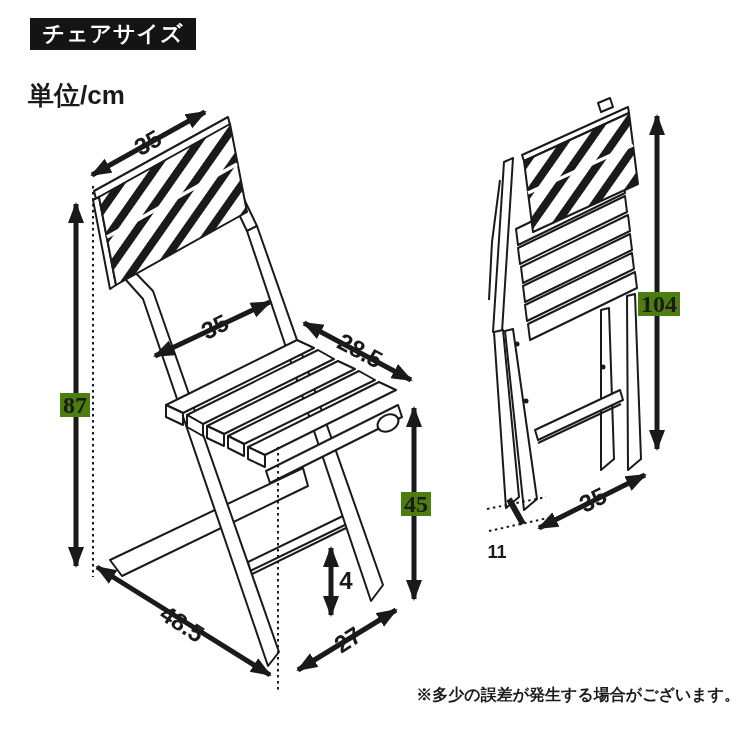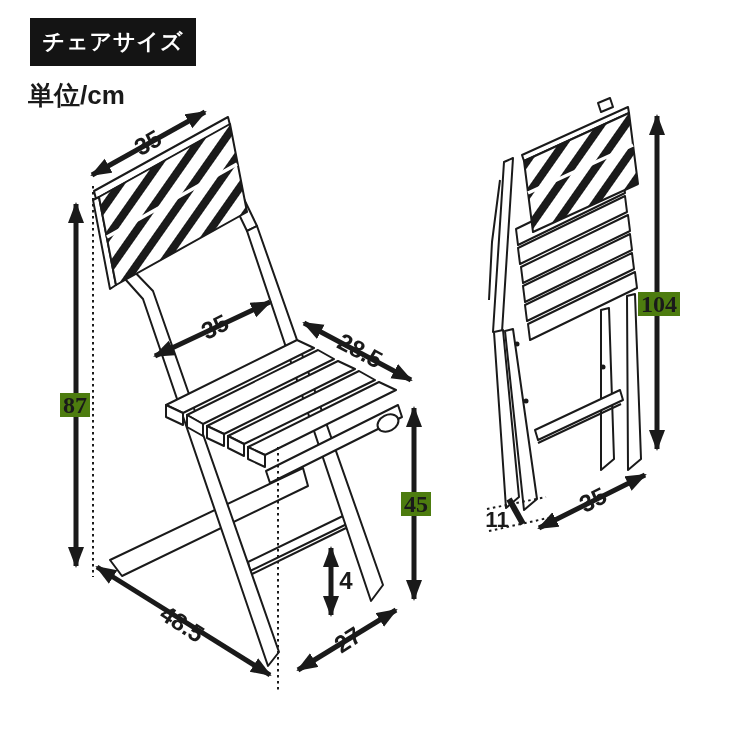--- a/index.html
+++ b/index.html
@@ -1,25 +1,25 @@
 <!DOCTYPE html>
 <html><head>
 <meta charset="utf-8">
 <style>
   html,body{margin:0;padding:0;background:#fff;}
   .canvas{position:relative;width:750px;height:735px;background:#fff;overflow:hidden;
           font-family:"Liberation Sans",sans-serif;color:#1a1a1a;}
   .canvas svg{position:absolute;left:0;top:0;}
-  .title-box{position:absolute;left:30px;top:18px;width:166px;height:48px;background:#141414;
+  .title-box{position:absolute;left:30px;top:18px;width:166px;height:32px;background:#141414;
              color:#fff;display:flex;align-items:center;justify-content:center;
              font-size:22px;font-weight:bold;letter-spacing:1px;}
   .unit{position:absolute;left:28px;top:78px;font-size:26px;font-weight:bold;}
   .note{position:absolute;right:10px;top:685px;font-size:16px;font-weight:bold;letter-spacing:0;}
   .dim{position:absolute;font-size:24px;font-weight:bold;white-space:nowrap;line-height:1;}
-  .dim.sm{font-size:22px;}
+  .dim.sm{font-size:18px;margin-top:32px;}
   .dim.bg{background:#4d7c0f;padding:0 3px;font-family:Liberation Serif, serif;}
 </style>
 </head>
 <body>
 
 <div class="canvas">
 
   <svg width="750" height="735" viewBox="0 0 750 735">
     <defs>
       <pattern id="hatch" patternUnits="userSpaceOnUse" width="20" height="20" patternTransform="rotate(35)">
@@ -133,13 +133,14 @@
   <div class="dim" style="left:215px;top:327px;transform:translate(-50%,-50%) rotate(-27deg);">35</div>
   <div class="dim" style="left:360px;top:351px;transform:translate(-50%,-50%) rotate(28deg);">28.5</div>
   <div class="dim bg" style="left:416px;top:504px;transform:translate(-50%,-50%);text-align:center;">45</div>
   <div class="dim" style="left:346px;top:581px;transform:translate(-50%,-50%);">4</div>
   <div class="dim" style="left:182px;top:624px;transform:translate(-50%,-50%) rotate(33deg);">48.5</div>
   <div class="dim" style="left:348px;top:640px;transform:translate(-50%,-50%) rotate(-33deg);">27</div>
   <div class="dim bg" style="left:659px;top:304px;transform:translate(-50%,-50%);">104</div>
   <div class="dim" style="left:593px;top:500px;transform:translate(-50%,-50%) rotate(-27deg);">35</div>
   <div class="dim sm" style="left:497px;top:520px;transform:translate(-50%,-50%);">11</div>
 
+  <div class="note">※多少の誤差が発生する場合がございます。</div>
 </div>
 
 </body></html>

